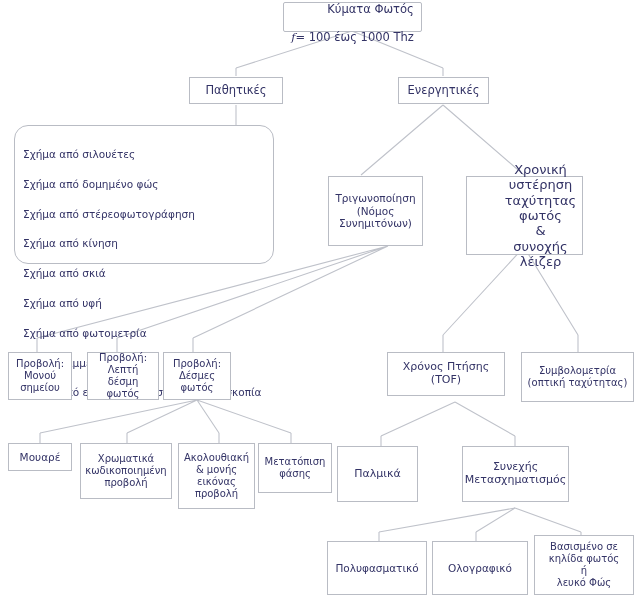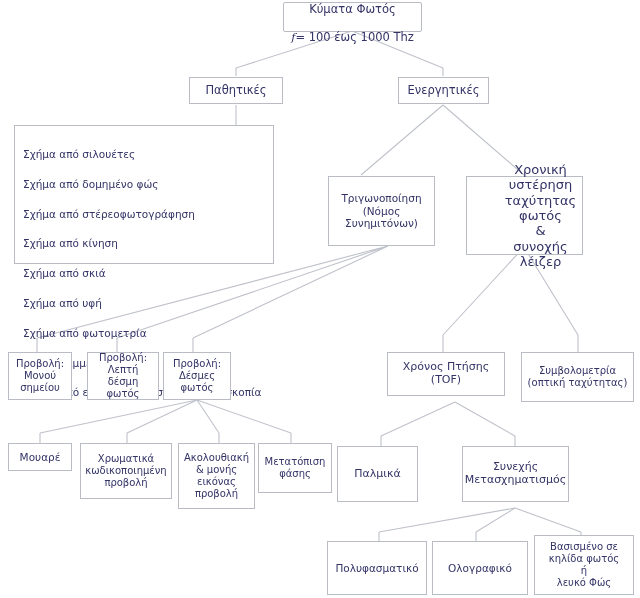--- a/index.html
+++ b/index.html
@@ -75,46 +75,46 @@
       <path d="M40 433 L40 443 M127 433 L127 443 M219 433 L219 443 M291 433 L291 443"></path>
 
       <path d="M455 402 L381 436 M455 402 L515 436"></path>
       <path d="M381 436 L381 446 M515 436 L515 446"></path>
 
       <path d="M515 508 L379 532 M515 508 L476 532 M515 508 L581 532"></path>
       <path d="M379 532 L379 541 M476 532 L476 541 M581 532 L581 541"></path>
     </g>
   </svg>
 
-  <div class="node" style="left:283px; top:2px; width:139px; height:30px; font-size:11.5px; border-radius:2px;">
+  <div class="node" style="left:283px; top:2px; width:139px; height:30px; font-size:11.5px; border-radius:2px;text-align:right;">
     <span>
       <span>Κύματα Φωτός</span><br>
       <span class="f-italic">f</span><span>= 100 έως 1000 Thz</span>
     </span>
   </div>
 
   <div class="node" style="left:398px; top:77px; width:91px; height:27px; font-size:11.5px;">Ενεργητικές</div>
 
   <div class="node" style="left:189px; top:77px; width:94px; height:27px; font-size:11.5px;">Παθητικές</div>
 
-  <div class="node listbox" style="left:14px; top:125px; width:260px; height:139px; font-size:10.5px;">
+  <div class="node listbox" style="left:14px; top:125px; width:260px; height:139px; font-size:10.5px;border-radius:14px;">
     <div>
       <div>Σχήμα από σιλουέτες</div>
       <div>Σχήμα από δομημένο φώς</div>
       <div>Σχήμα από στέρεοφωτογράφηση</div>
       <div>Σχήμα από κίνηση</div>
       <div>Σχήμα από σκιά</div>
       <div>Σχήμα από υφή</div>
       <div>Σχήμα από φωτομετρία</div>
       <div>Φωτογραμμετρία</div>
       <div>Βάθος από εστίαση -Συνεστιακή μικροσκοπία</div>
     </div>
   </div>
 
-  <div class="node" style="left:328px; top:176px; width:107px; height:70px; font-size:10.5px;">Τριγωνοποίηση
+  <div class="node" style="left:328px; top:176px; width:95px; height:70px; font-size:10.5px;">Τριγωνοποίηση
 (Νόμος Συνημιτόνων)</div>
 
   <div class="node" style="left:466px; top:176px; width:117px; height:79px; font-size:13px;padding-left:35px;">Χρονική υστέρηση
 ταχύτητας φωτός
 &amp;
 συνοχής λέιζερ</div>
 
   <div class="node" style="left:8px; top:352px; width:64px; height:48px; font-size:10px;">Προβολή:
 Μονού
 σημείου</div>

